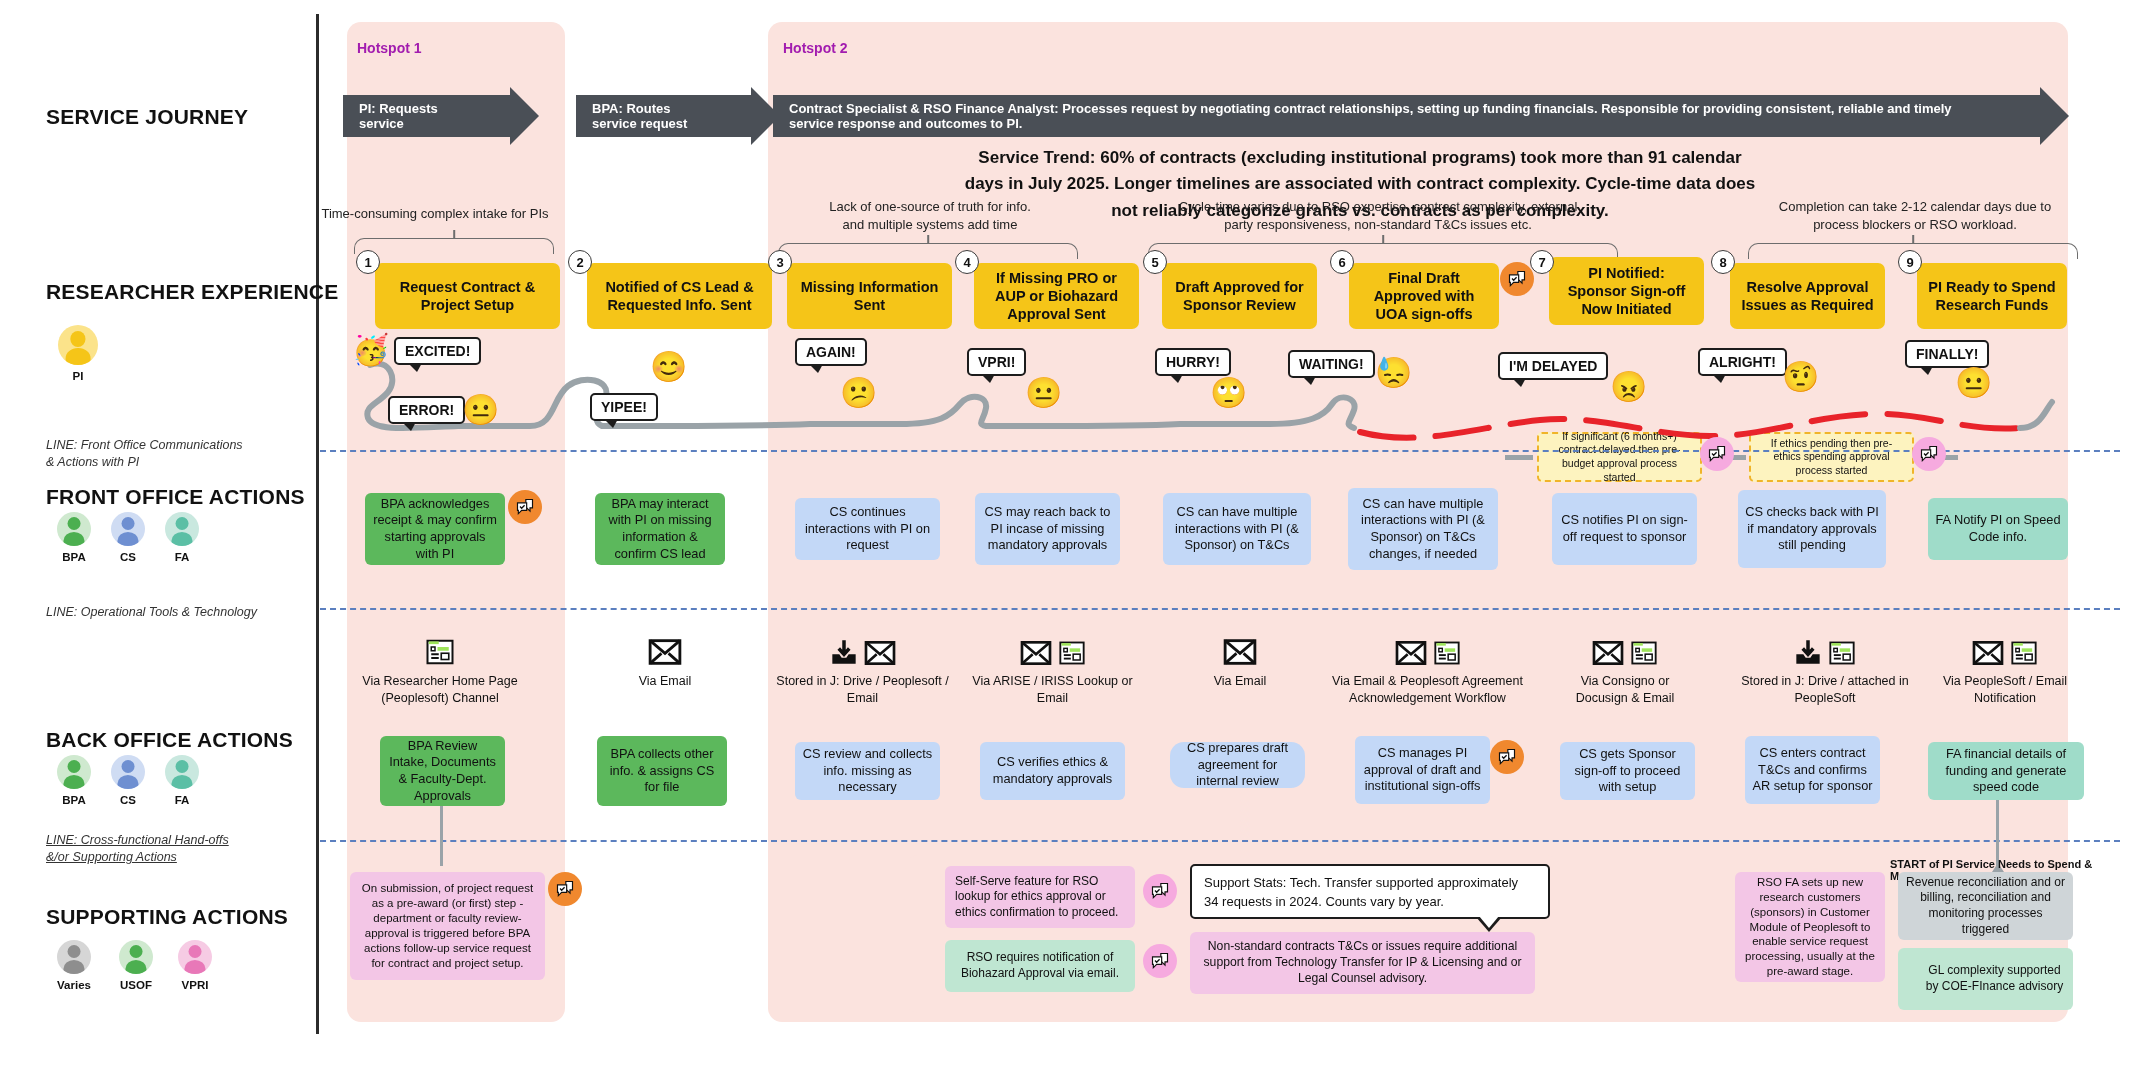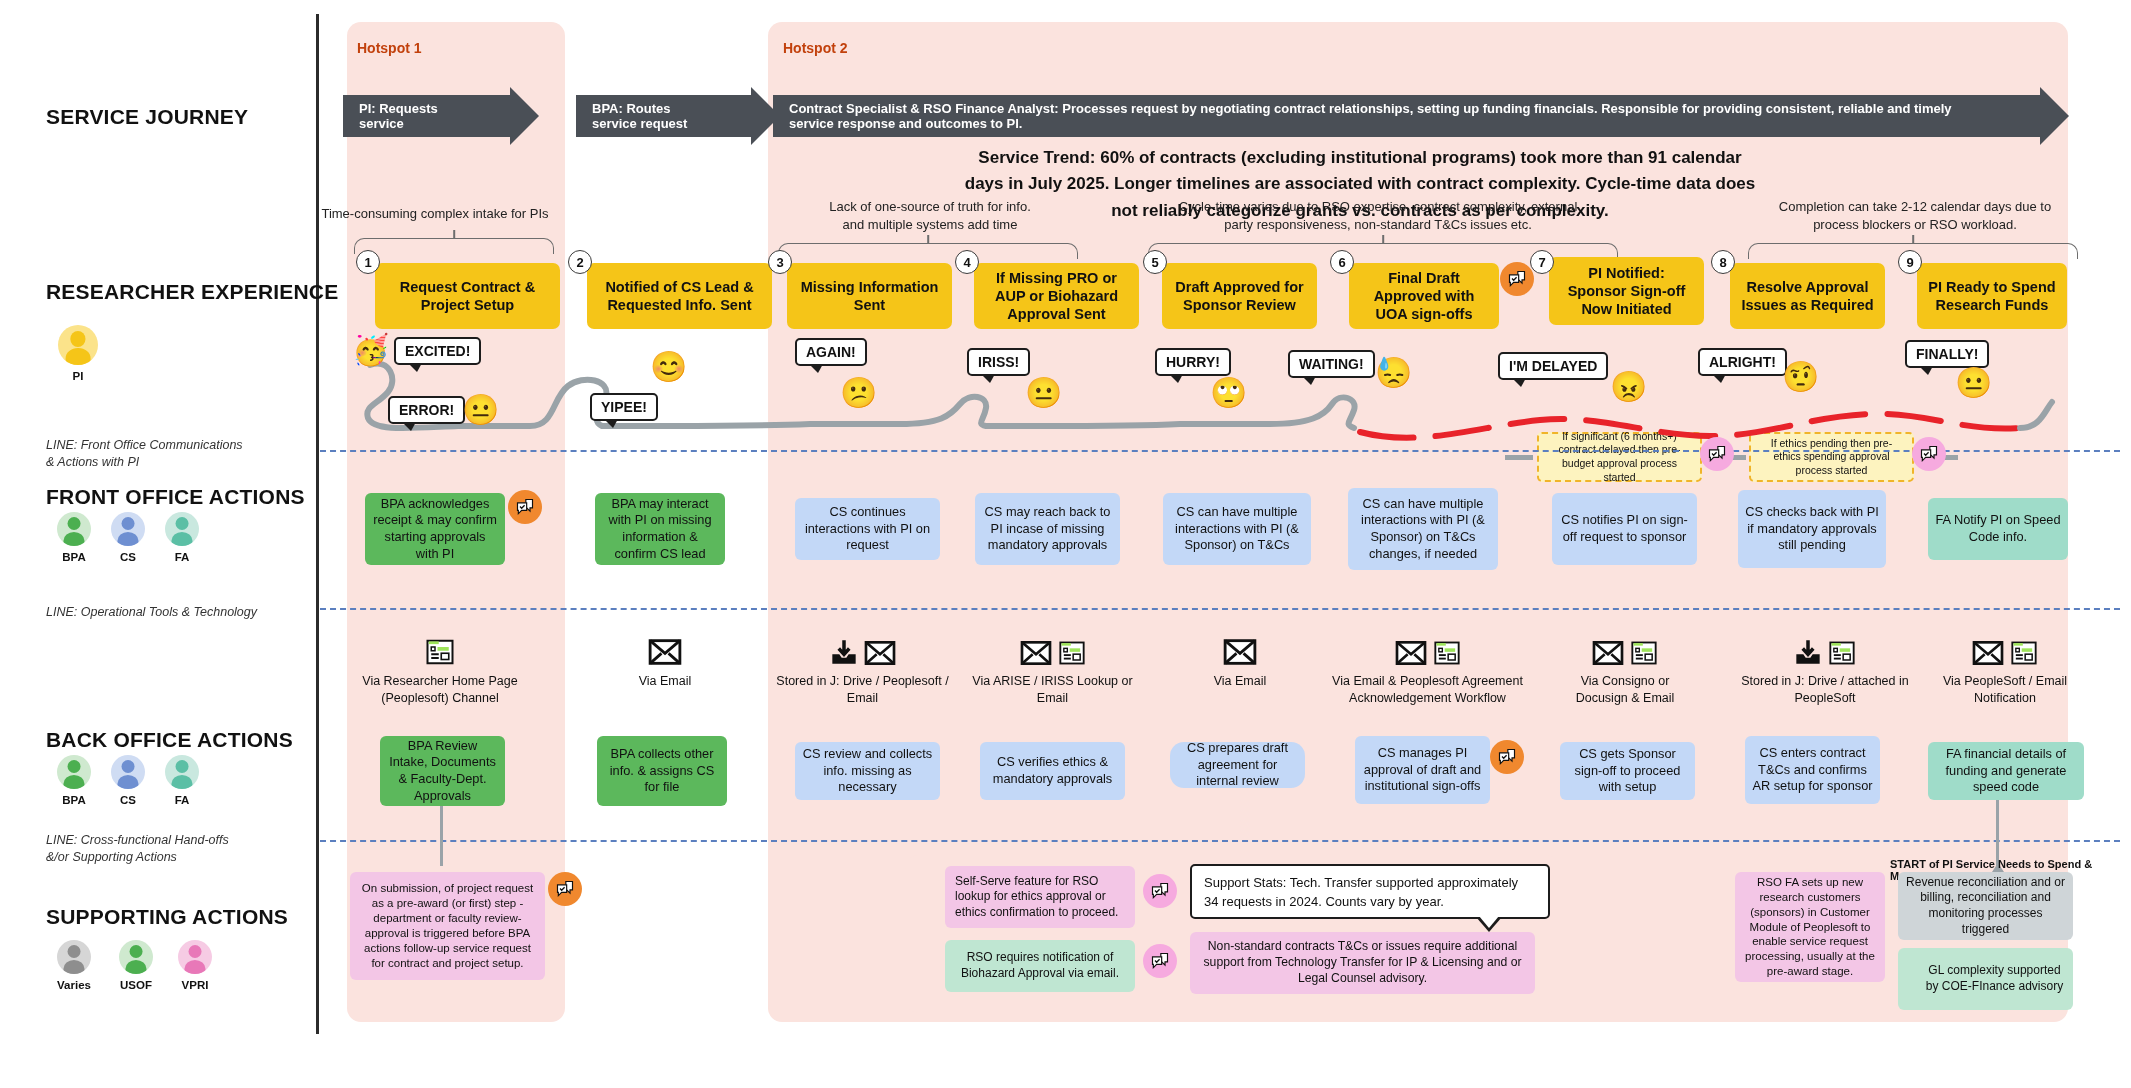--- a/index.html
+++ b/index.html
@@ -50,21 +50,21 @@
   .av.vpri { background:#f6cbe4; }
   .av.vpri::before, .av.vpri::after { background:#e878b8; }
 
   .persona.small .av { width:34px; height:34px; }
 
   
   .hotspot {
     position:absolute; background:#fbe3de; border-radius:14px;
   }
   .hotspot-label {
-    position:absolute; font-size:14px; font-weight:bold; color:#c2410c;
+    position:absolute; font-size:14px; font-weight:bold; color:#a21caf;
   }
 
   
   .phase-arrow {
     position:absolute; height:42px; background:#4a4f56; color:#fff;
     display:flex; align-items:center; font-size:13px; font-weight:bold;
     padding-left:16px; padding-right:52px;
   }
   .phase-arrow::after {
     content:""; position:absolute; right:-28px; top:50%; transform:translateY(-50%);
@@ -223,21 +223,21 @@
     <div class="nm">USOF</div>
   </div>
   <div class="persona small" style="left:163px; top:940px;">
     <div class="av vpri"></div>
     <div class="nm">VPRI</div>
   </div>
 
   <div class="lane-name" style="left:46px; top:437px; white-space:pre-line;">LINE: Front Office Communications
 &amp; Actions with PI</div>
   <div class="lane-name" style="left:46px; top:604px; white-space:pre-line;">LINE: Operational Tools &amp; Technology</div>
-  <div class="lane-name" style="left:46px; top:832px; white-space:pre-line;">LINE: Cross-functional Hand-offs
+  <div class="lane-name" style="left:46px; top:832px; white-space:pre-line;text-decoration:underline;">LINE: Cross-functional Hand-offs
 &amp;/or Supporting Actions</div>
 
   <div class="hotspot" style="left:347px; top:22px; width:218px; height:1000px;"></div>
   <div class="hotspot" style="left:768px; top:22px; width:1300px; height:1000px;"></div>
   <div class="hotspot-label" style="left:357px; top:40px;">Hotspot 1</div>
   <div class="hotspot-label" style="left:783px; top:40px;">Hotspot 2</div>
 
   <div class="phase-arrow" style="left:343px; top:95px; width:168px;">
     <span>PI: Requests service</span>
   </div>
@@ -317,21 +317,21 @@
 
   <div class="bubble" style="left:388px; top:396px;">ERROR!</div>
   <div class="emoji" style="left:462px; top:395px;">😐</div>
 
   <div class="emoji" style="left:650px; top:352px;">😊</div>
   <div class="bubble" style="left:590px; top:393px;">YIPEE!</div>
 
   <div class="bubble" style="left:795px; top:338px;">AGAIN!</div>
   <div class="emoji" style="left:840px; top:378px;">😕</div>
 
-  <div class="bubble" style="left:967px; top:348px;">IRISS!</div>
+  <div class="bubble" style="left:967px; top:348px;">VPRI!</div>
   <div class="emoji" style="left:1025px; top:378px;">😐</div>
 
   <div class="bubble" style="left:1155px; top:348px;">HURRY!</div>
   <div class="emoji" style="left:1210px; top:378px;">🙄</div>
 
   <div class="bubble" style="left:1288px; top:350px;">WAITING!</div>
   <div class="emoji" style="left:1375px; top:358px;">😓</div>
 
   <div class="bubble" style="left:1498px; top:352px;">I'M DELAYED</div>
   <div class="emoji" style="left:1610px; top:372px;">😠</div>

